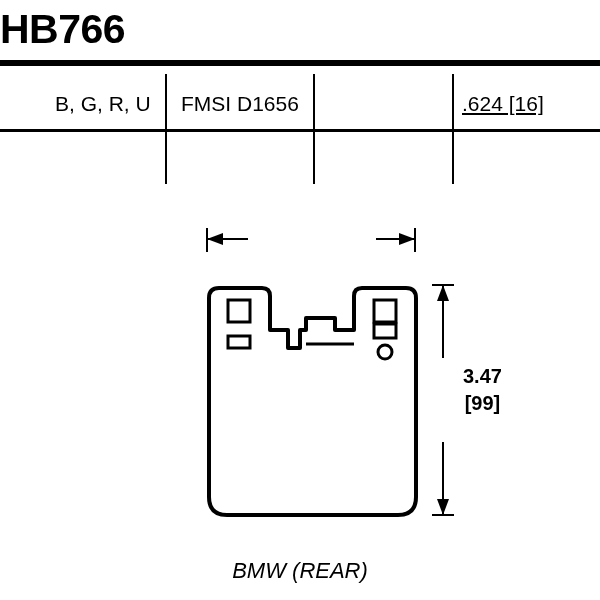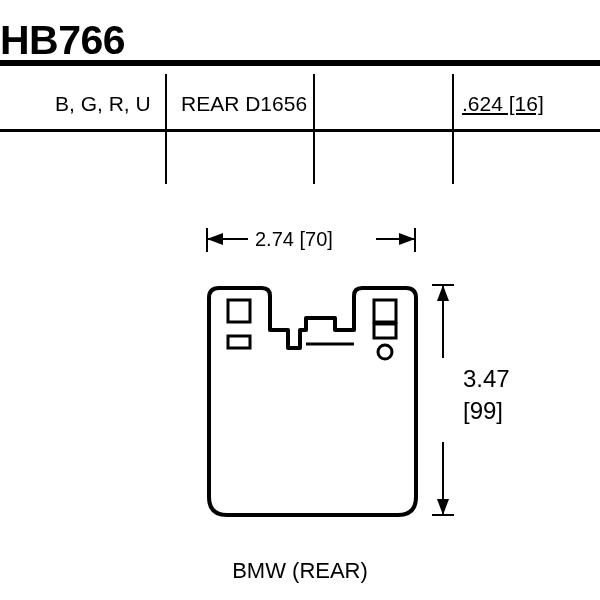--- a/index.html
+++ b/index.html
@@ -16,21 +16,21 @@
     width: 600px;
     height: 600px;
     background: #ffffff;
     overflow: hidden;
   }
 
   
   .part-number {
     position: absolute;
     left: 0px;
-    top: 20px;
+    top: 9px;
     font-size: 41px;
     font-weight: bold;
     letter-spacing: -0.5px;
     line-height: 1;
     white-space: nowrap;
   }
   .rule {
     position: absolute;
     background: #000000;
   }
@@ -91,49 +91,51 @@
     position: absolute;
     left: 255px;
     top: 228px;
     font-size: 20px;
     white-space: nowrap;
   }
   .dim-text-height {
     position: absolute;
     left: 463px;
     top: 363px;
-    font-size: 24px;
-    text-align: left;
+    font-size: 20px;
+    text-align: center;
     line-height: 1.35;
     white-space: nowrap;
+    font-weight: bold;
   }
   .caption {
     position: absolute;
     left: 0px;
     top: 558px;
     width: 600px;
     text-align: center;
     font-size: 22px;
+    font-style: italic;
   }
 </style>
 </head>
 <body>
 
 <div id="page">
 
   <div class="part-number">HB766</div>
 
   <div class="rule hrule-top"></div>
 
   <div class="vrule vrule-a"></div>
   <div class="vrule vrule-b"></div>
   <div class="vrule vrule-c"></div>
 
   <div class="compound-codes">B, G, R, U</div>
-  <div class="fmsi-label">REAR D1656</div>
+  <div class="fmsi-label">FMSI D1656</div>
   <div class="thickness-label">.624 [16]</div>
 
   <div class="rule hrule-bottom"></div>
 
   <svg class="pad-svg" viewBox="0 0 600 600">
 
     <g>
       <line x1="207" y1="239" x2="415" y2="239" stroke="#000" stroke-width="2"></line>
       <polygon points="207,239 223,233 223,245" fill="#000"></polygon>
       <polygon points="415,239 399,233 399,245" fill="#000"></polygon>
@@ -181,21 +183,20 @@
     <g>
       <rect x="228" y="300" width="22" height="22" fill="none" stroke="#000" stroke-width="3"></rect>
       <rect x="228" y="336" width="22" height="12" fill="none" stroke="#000" stroke-width="3"></rect>
       <rect x="374" y="300" width="22" height="22" fill="none" stroke="#000" stroke-width="3"></rect>
       <rect x="374" y="324" width="22" height="14" fill="none" stroke="#000" stroke-width="3"></rect>
       <circle cx="385" cy="352" r="7" fill="none" stroke="#000" stroke-width="3"></circle>
       <line x1="306" y1="344" x2="354" y2="344" stroke="#000" stroke-width="3"></line>
     </g>
   </svg>
 
-  <div class="dim-text-width">2.74 [70]</div>
 
   <div class="dim-text-height">
     <div>3.47</div>
     <div>[99]</div>
   </div>
 
   <div class="caption">BMW (REAR)</div>
 
 </div>
 

